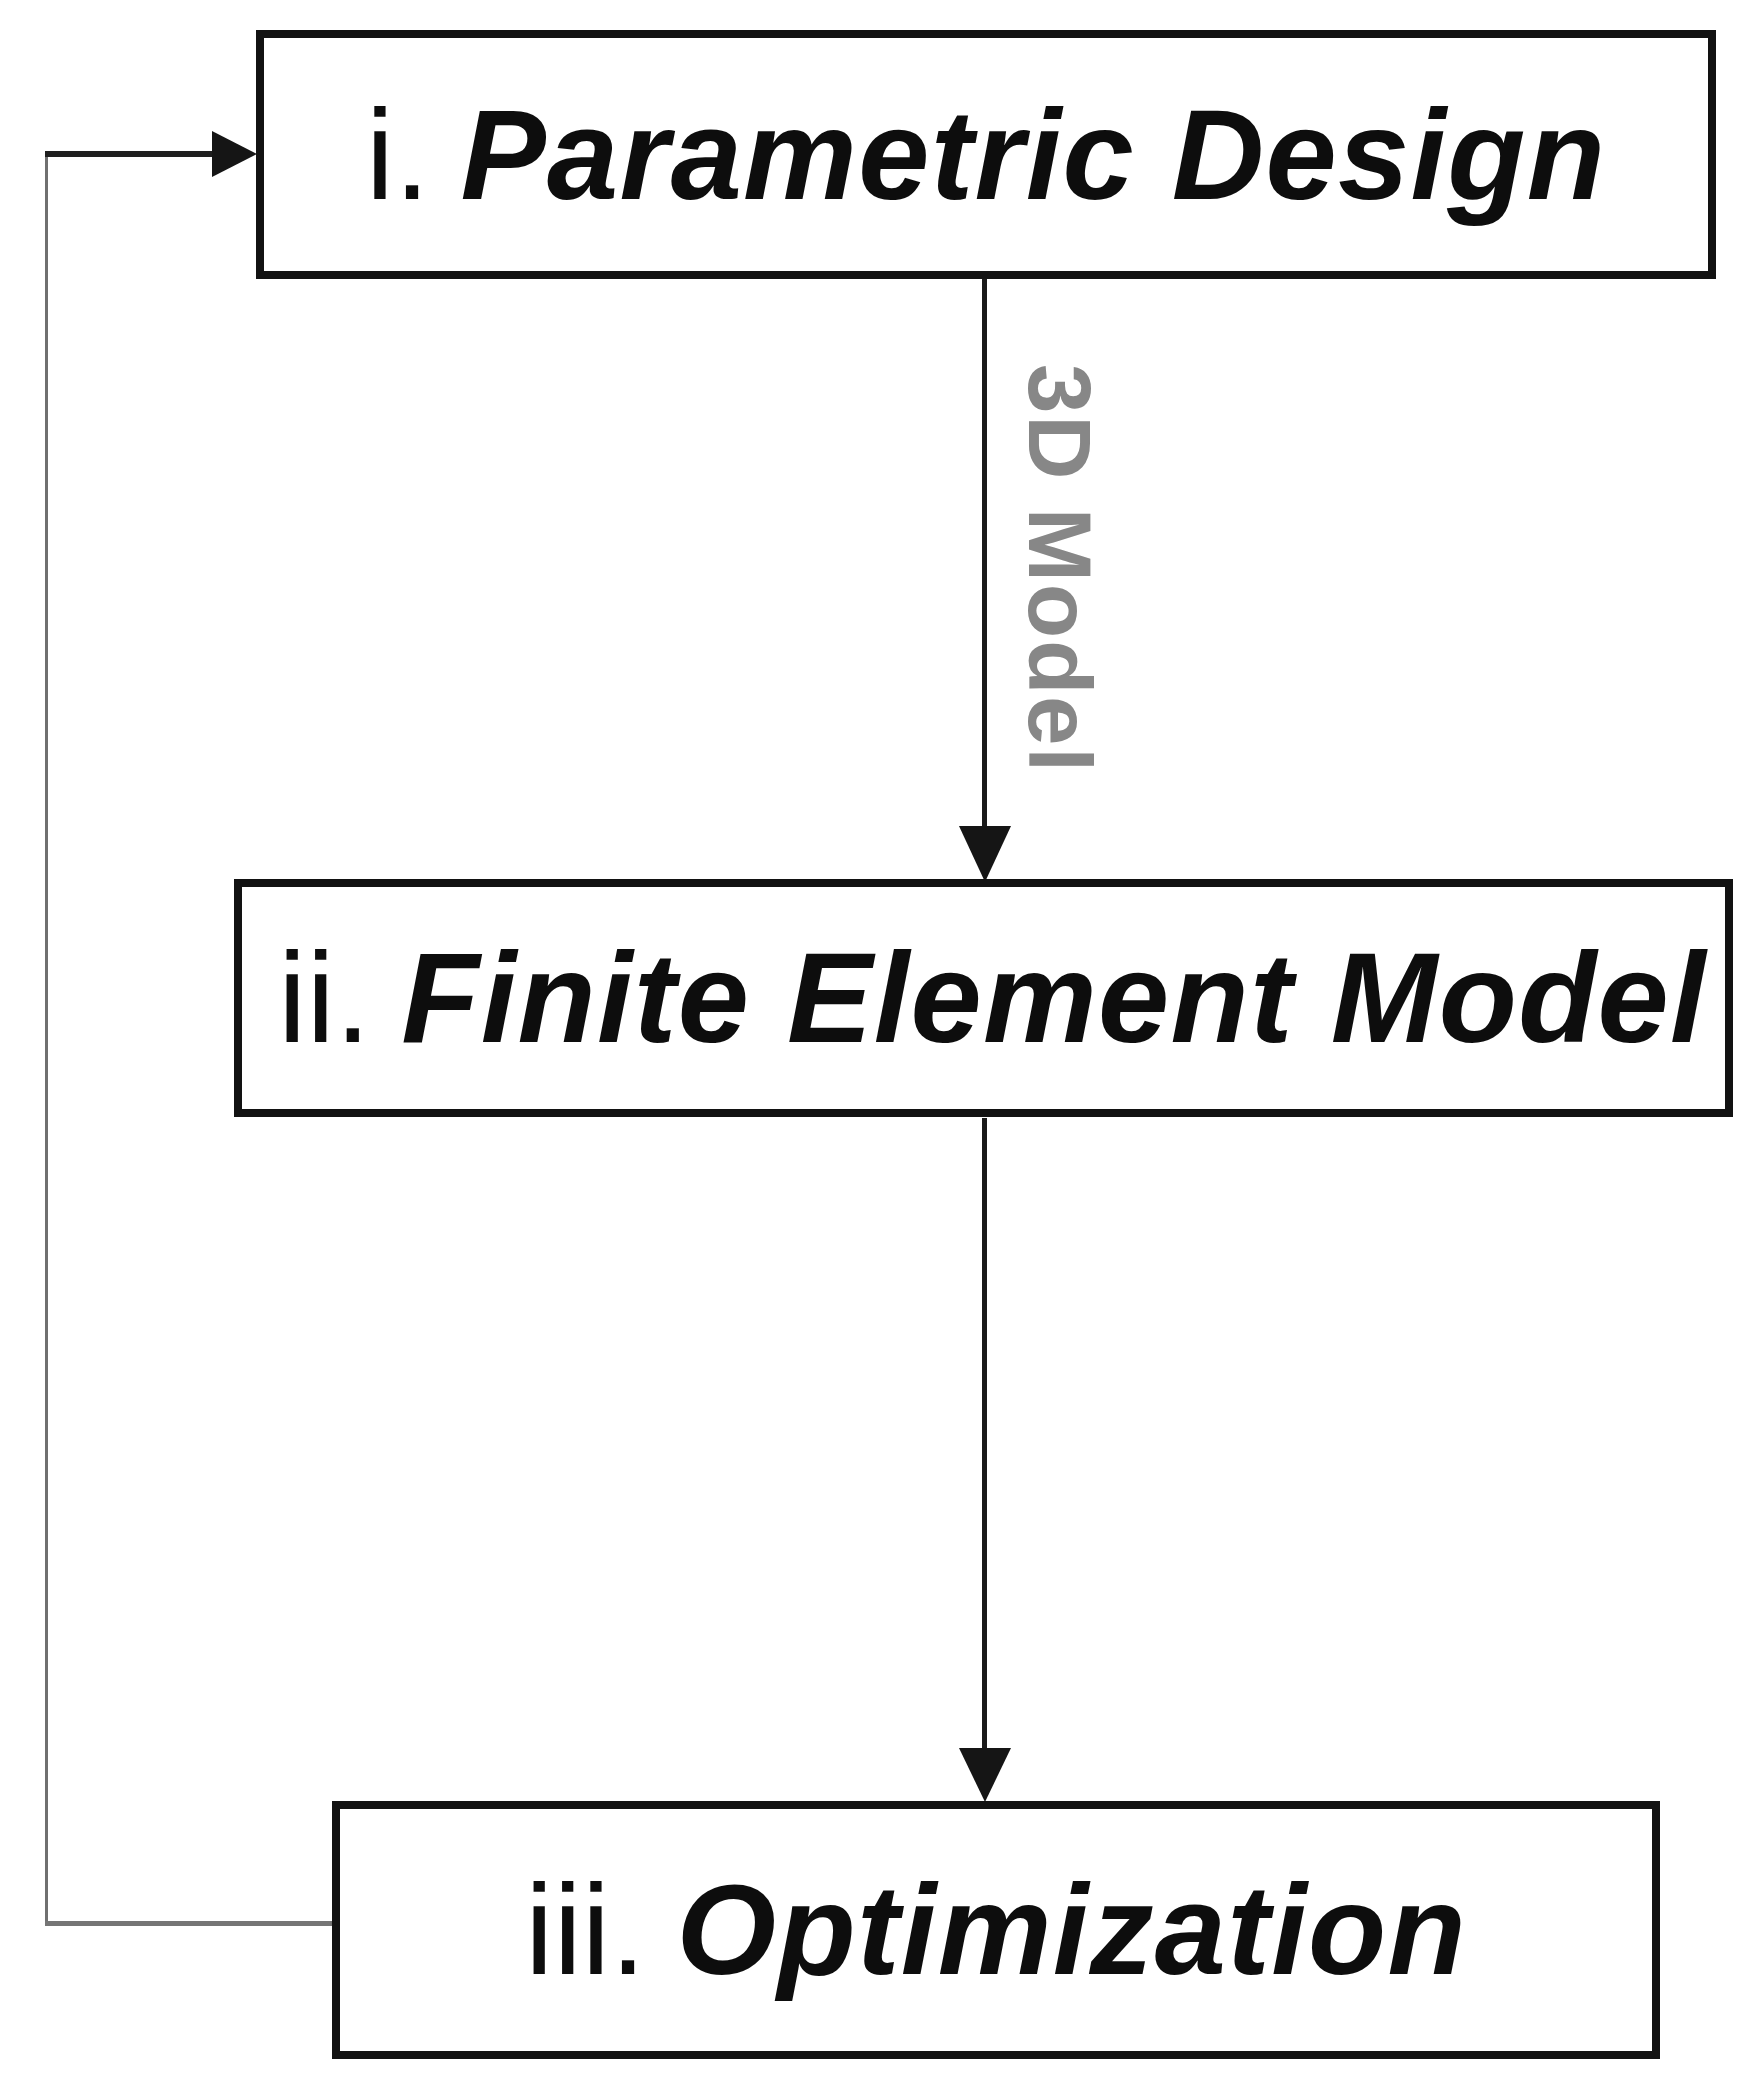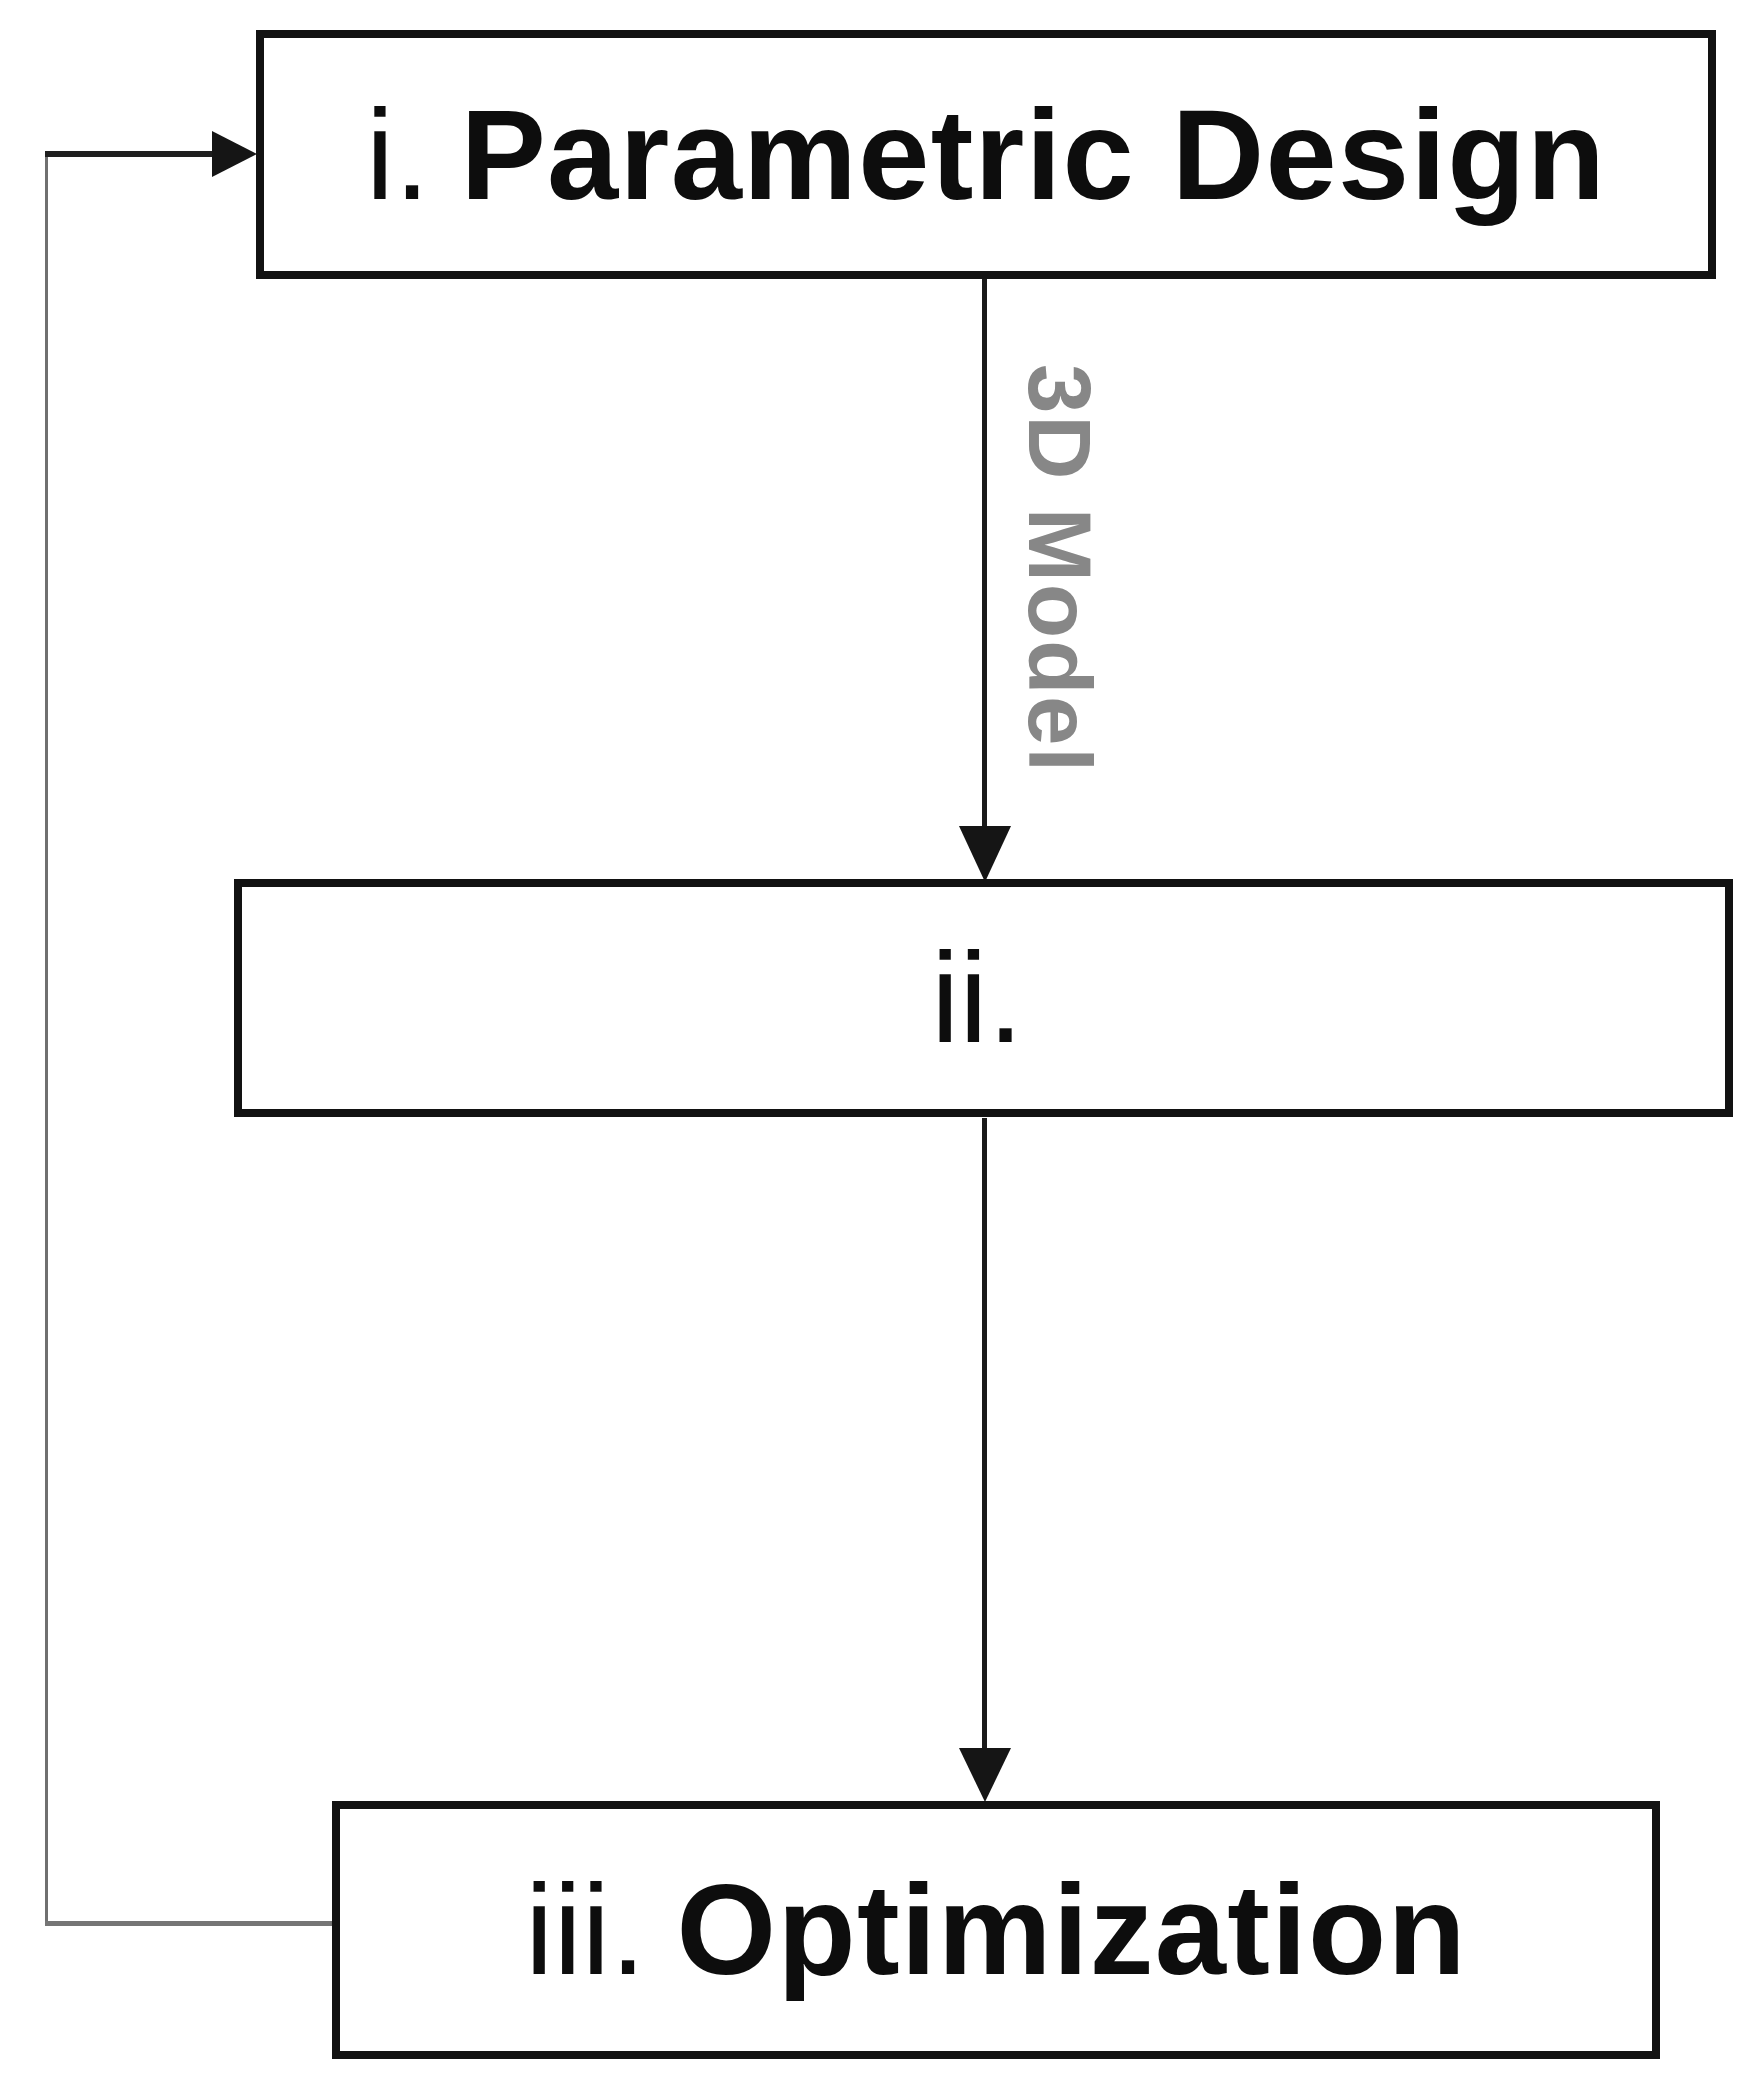--- a/index.html
+++ b/index.html
@@ -28,20 +28,21 @@
     font-size: 128px;
     line-height: 1;
   }
   .node .prefix {
     font-weight: 400;
     margin-right: 0.24em;
   }
   .node .nlabel {
     font-weight: 700;
     letter-spacing: 0.01em;
+    font-style: italic;
   }
   .node-1 { left: 256px;  top: 30px;   width: 1460px; height: 249px; }
   .node-2 { left: 234px;  top: 879px;  width: 1499px; height: 238px; padding-left: 18px; }
   .node-3 { left: 332px;  top: 1801px; width: 1328px; height: 258px; }
 
   .line { position: absolute; }
   .conn-a        { left: 982px; top: 278px;  width: 4.6px;   height: 557px;  background: #1a1a1a; }
   .conn-b        { left: 982px; top: 1118px; width: 4.6px;   height: 645px;  background: #1a1a1a; }
   .fb-vertical   { left: 45px;   top: 151px;  width: 2.8px;   height: 1774px; background: #707070; }
   .fb-top        { left: 45px;   top: 151px;  width: 170px; height: 5.6px;    background: #1f1f1f; }
@@ -97,20 +98,21 @@
   <div class="line conn-b"></div>
   <div class="arrowhead arrow-b"></div>
 
   <div class="node node-1">
     <span class="prefix">i.</span>
     <span class="nlabel">Parametric Design</span>
   </div>
 
   <div class="node node-2">
     <span class="prefix">ii.</span>
+    <span class="nlabel">Finite Element Model</span>
   </div>
 
   <div class="node node-3">
     <span class="prefix">iii.</span>
     <span class="nlabel">Optimization</span>
   </div>
 
 </div>
 
 

